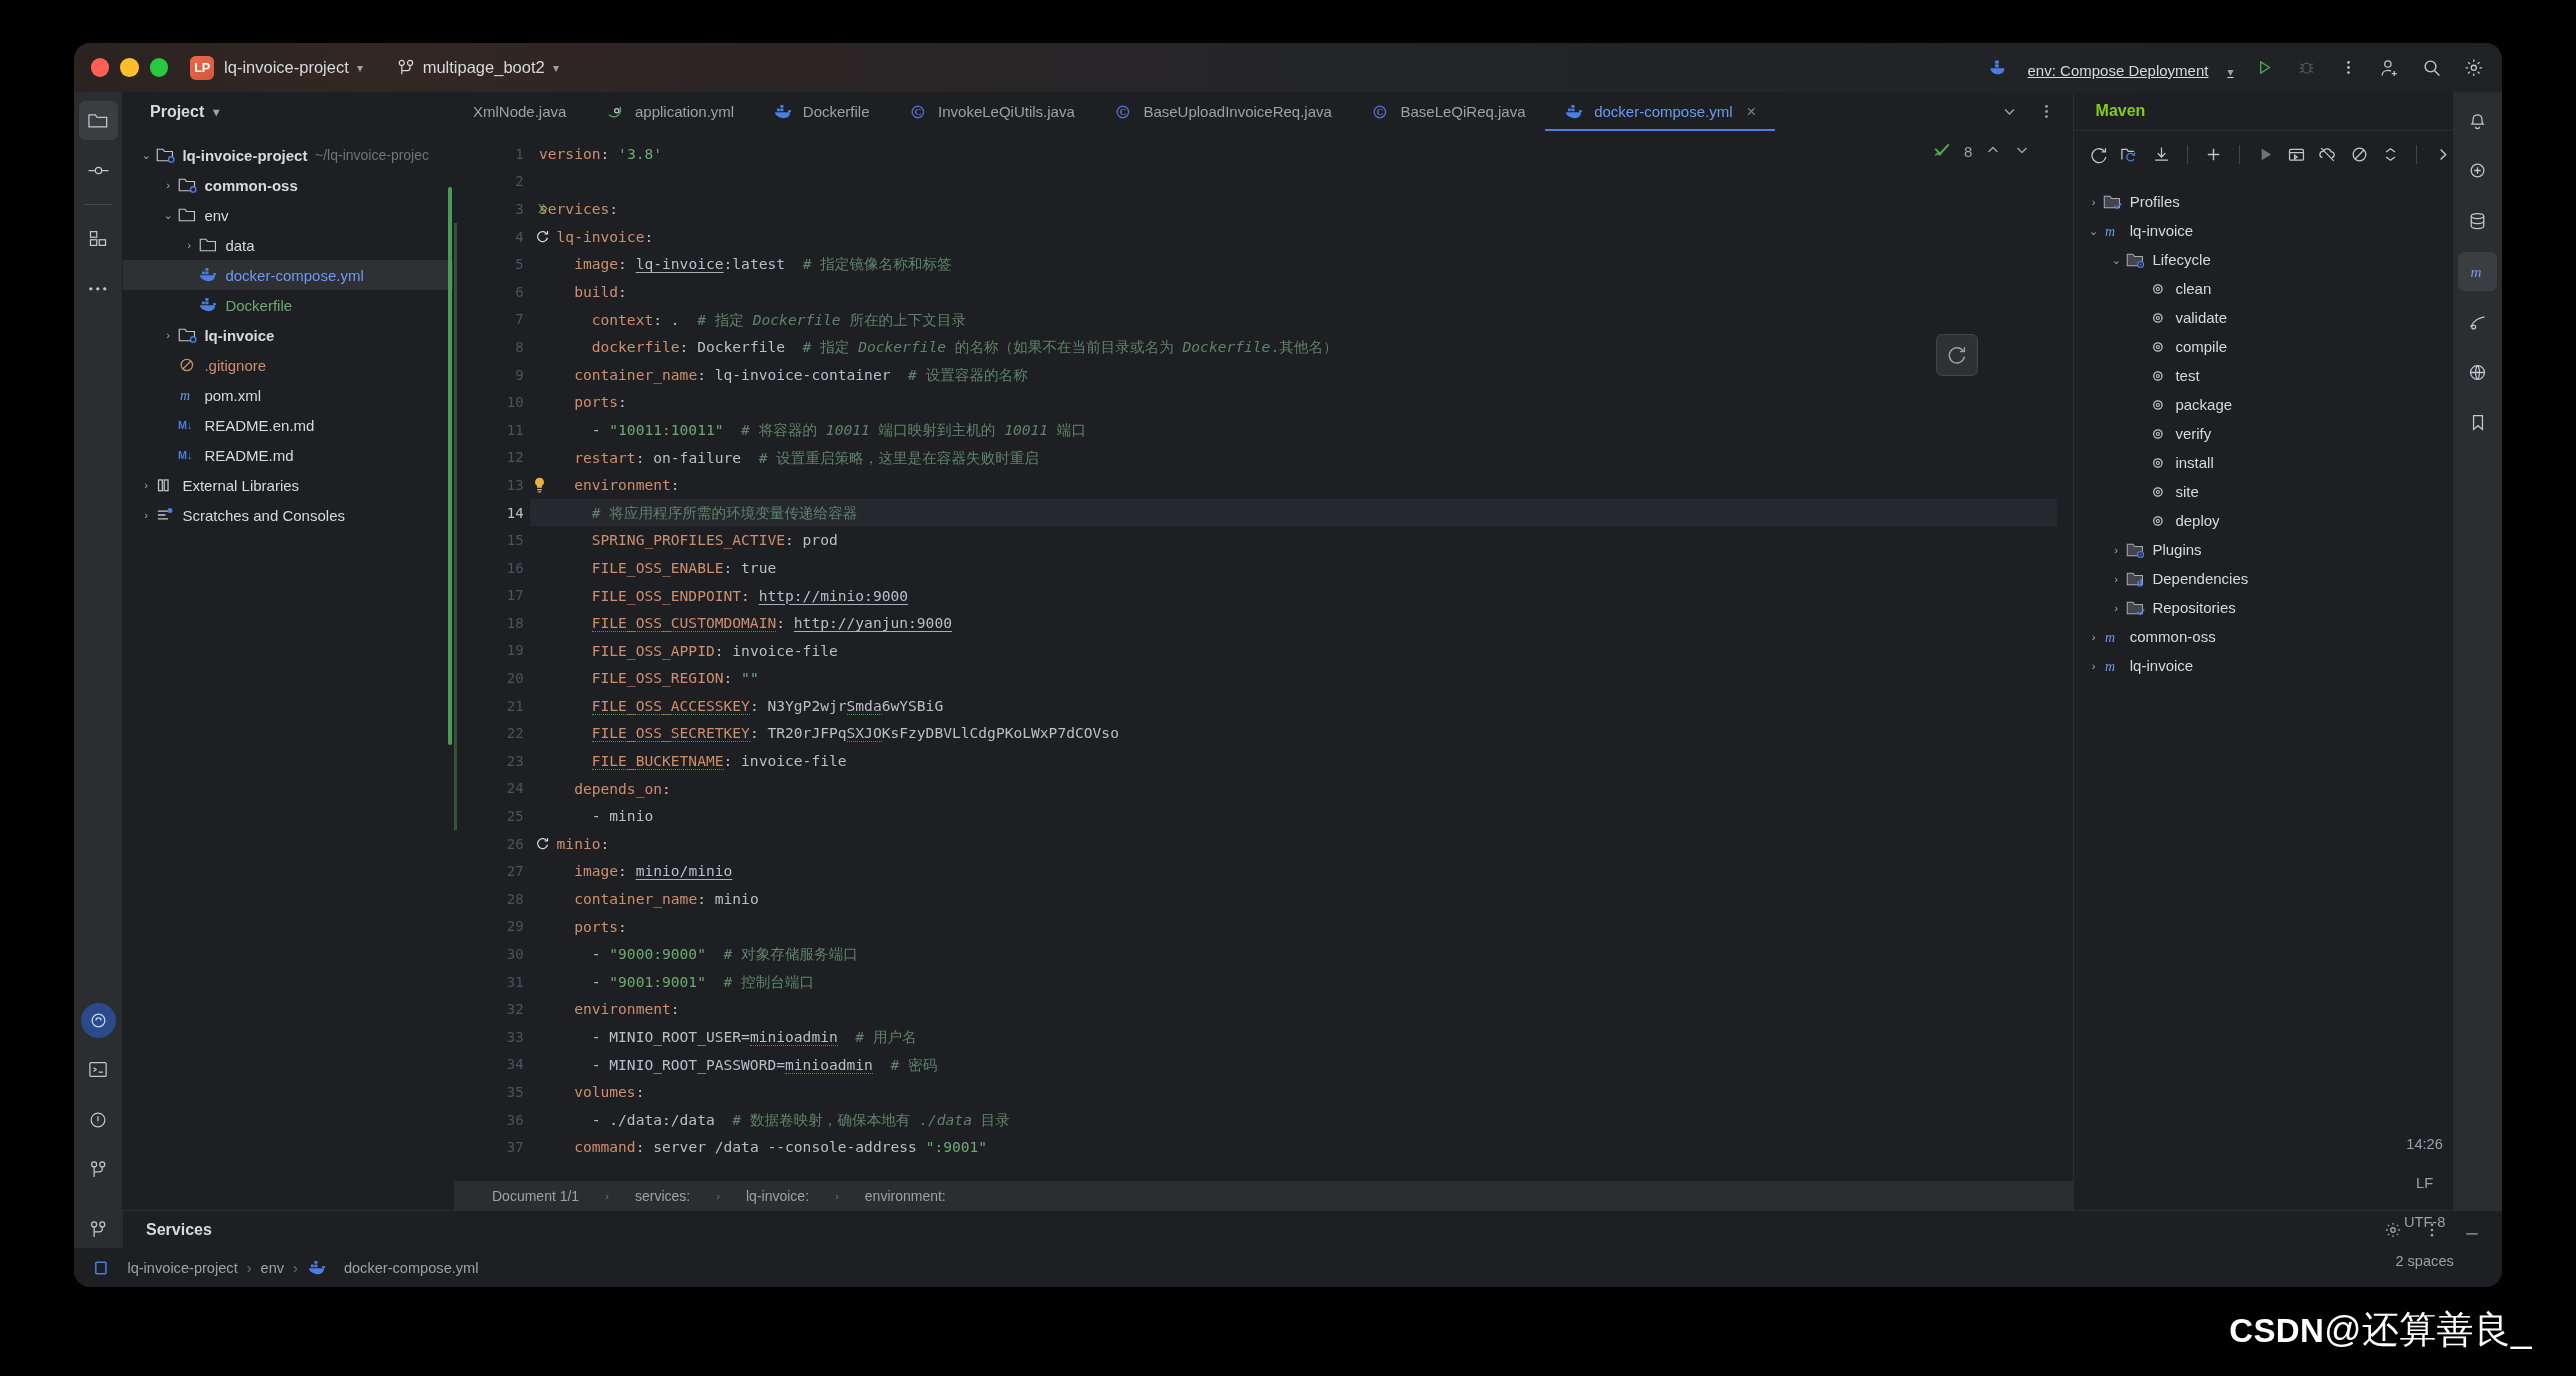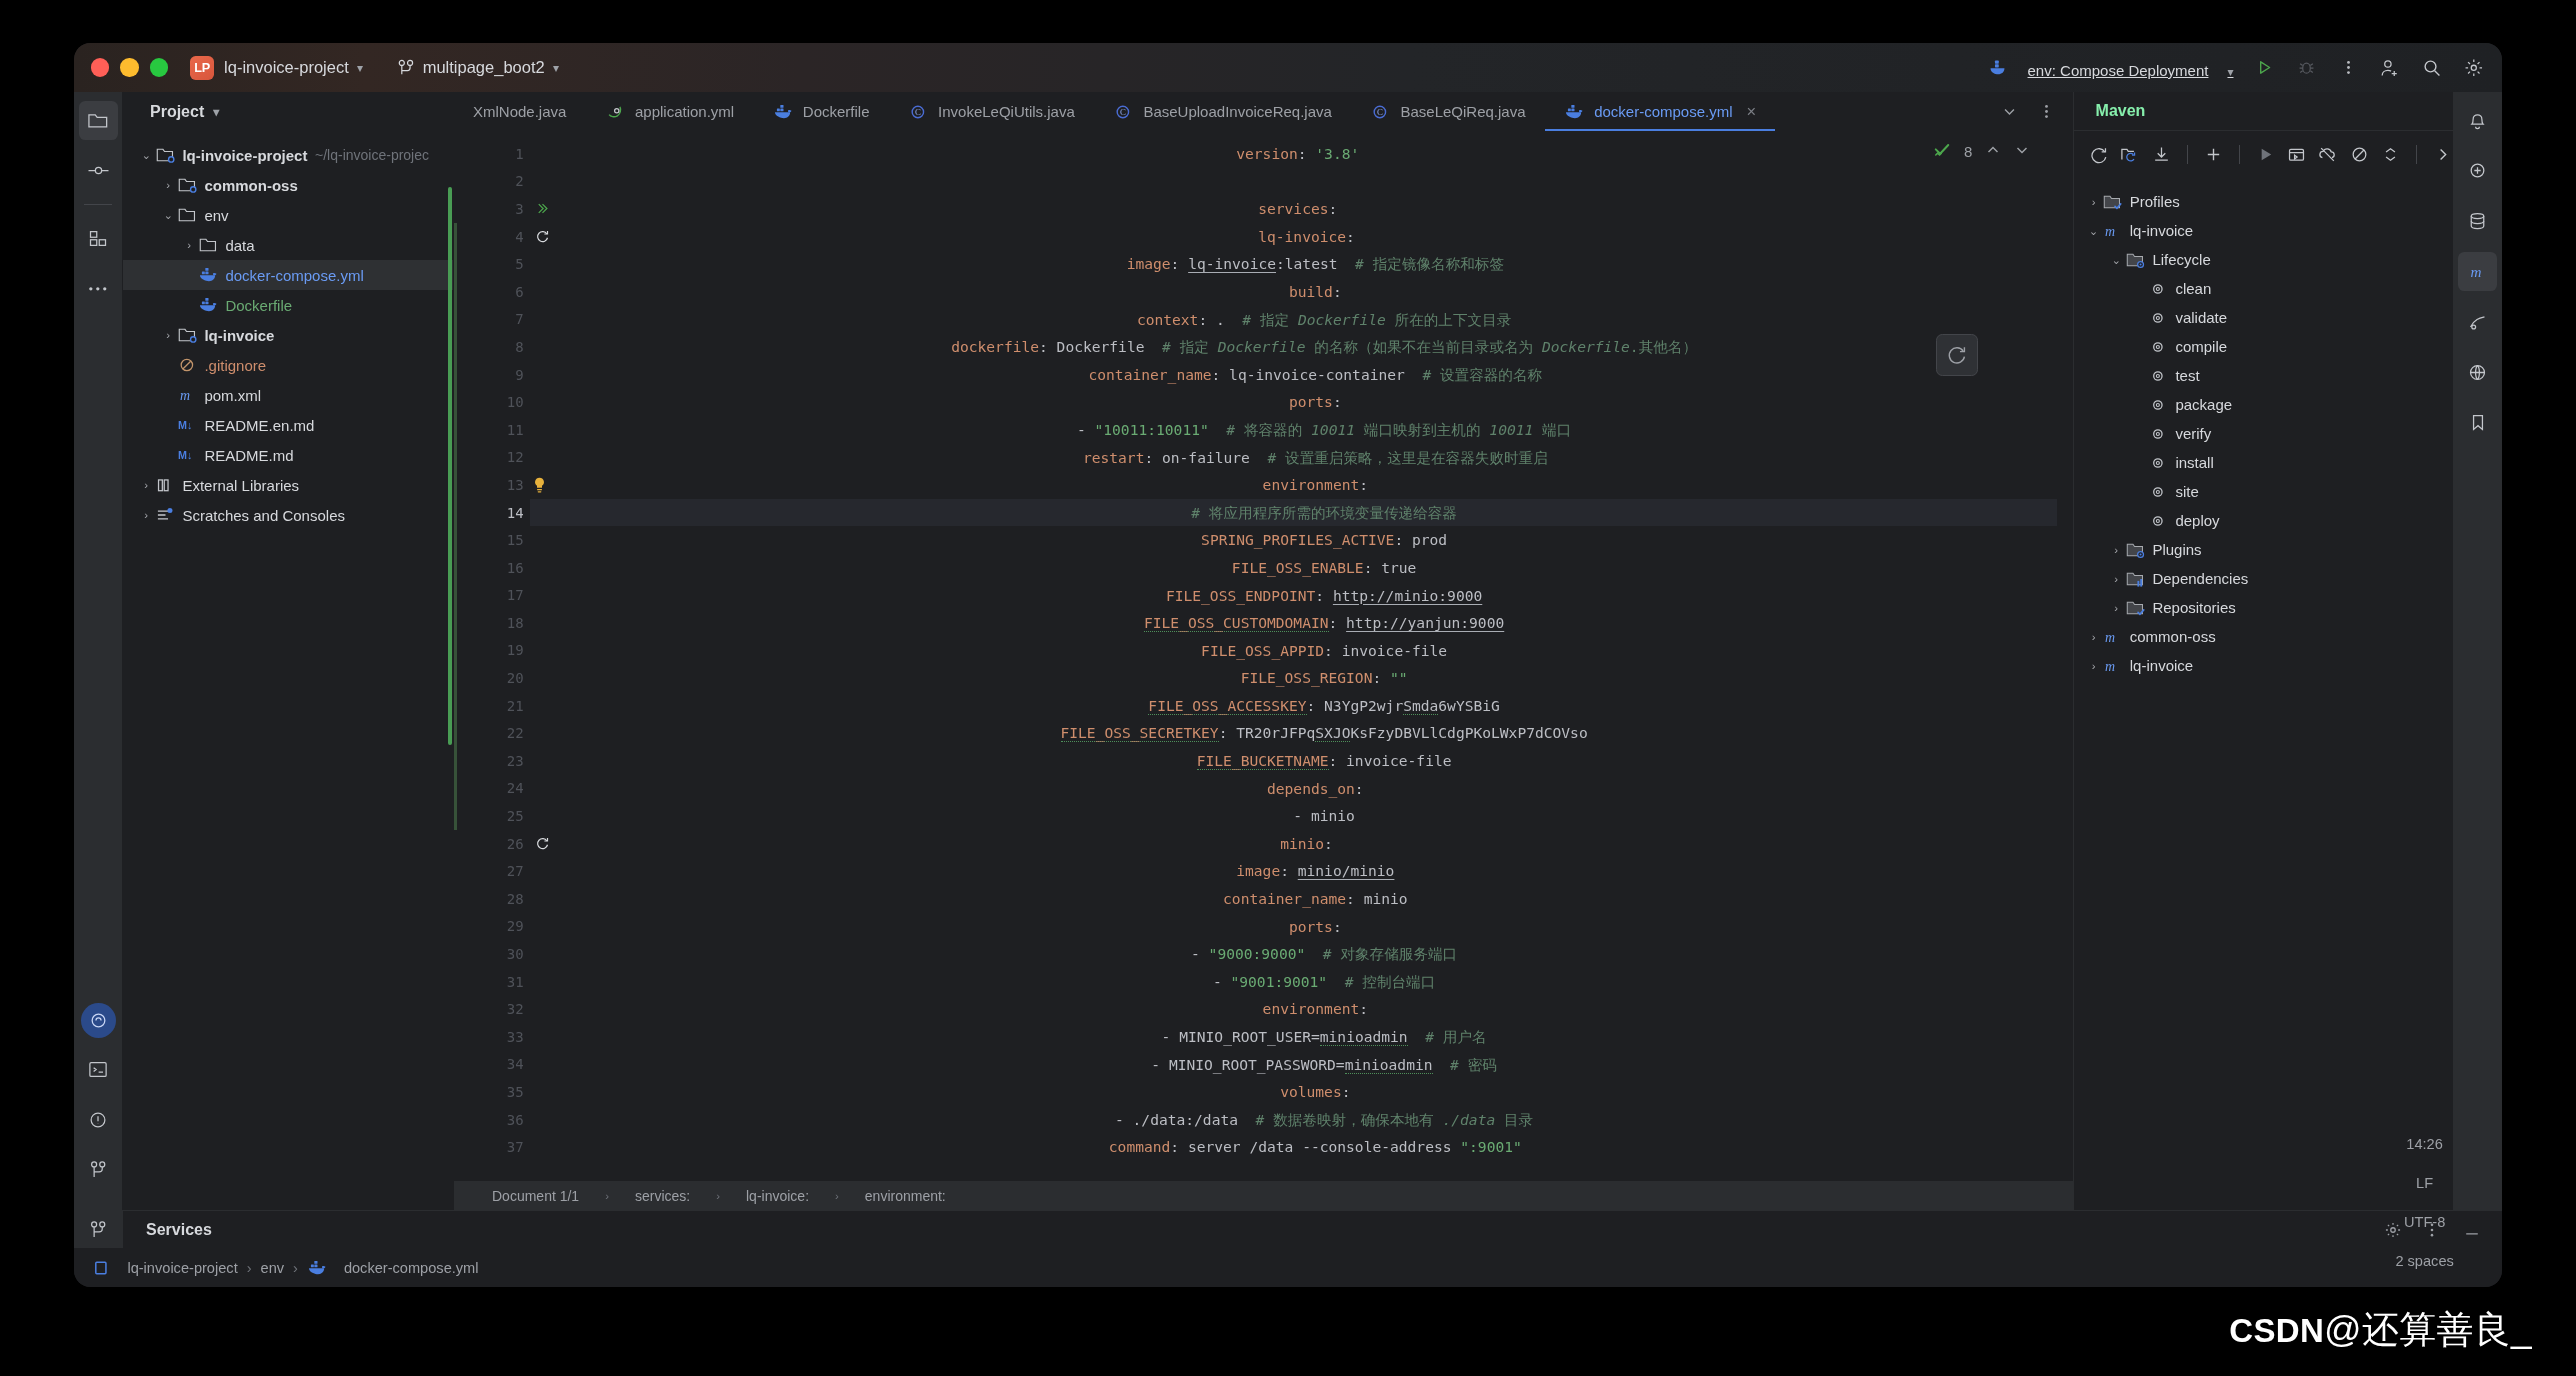--- a/index.html
+++ b/index.html
@@ -111,21 +111,21 @@
     padding-top: 9px;
   }
   .gl { height:27.6px; display:flex; align-items:center; justify-content:flex-end; padding-right:6.3px; position:relative; }
   .gl .gmark { position:absolute; right:-21.6px; width:19px; height:19px; display:flex; align-items:center; justify-content:center; }
   .gl.cur { color:#bcbec4; }
   #code {
     flex:1; position:relative; padding-top:9px; overflow:hidden;
     font-family:"DejaVu Sans Mono", monospace; font-size:14.6px; line-height:27.6px;
     color:#bcbec4; white-space:pre;
   }
-  .cl { height:27.6px; padding-left:9px; position:relative;text-align:center; }
+  .cl { height:27.6px; padding-left:9px; position:relative; }
   .cl.hl { background:#26282e; }
   .k { color:#cf8e6d; }               
   .s { color:#6aab73; }               
   .c { color:#5f826b; font-style:italic; }  
   .cn { color:#5f826b; font-style:normal; } 
   .v { color:#bcbec4; }
   .u { text-decoration: underline; text-decoration-color:#a9adb4; text-underline-offset:3.2px; }
   .sq { border-bottom: 1.9px dotted #4e8f5a; }
   
   #changebar { position:absolute; left:0; top:9px; width:3.2px; background:#375239; }
@@ -144,21 +144,21 @@
 
   
   #breadcrumb {
     height:29px; flex:0 0 29px; background:#2b2d30; display:flex; align-items:center;
     gap:26px; padding-left:38px; color:#9da0a6; font-size:14px;
   }
   .bc-sep { color:#6f737a; font-size:11.4px; }
 
   
   #maven-panel { width:380px; flex:0 0 380px; background:#1e1f22; display:flex; flex-direction:column; border-left:0.6px solid #2b2d30; }
-  #maven-head { height:39px; display:flex; align-items:center; padding-left:21.6px; color:#86efac; font-size:16px; font-weight:700; border-bottom:0.6px solid #2b2d30; }
+  #maven-head { height:39px; display:flex; align-items:center; padding-left:21.6px; color:#84cc16; font-size:16px; font-weight:700; border-bottom:0.6px solid #2b2d30; }
   #maven-toolbar { height:46px; display:flex; align-items:center; gap:10px; padding-left:14px; }
   .mvsep { width:0.6px; height:19px; background:#43454a; margin:0 5px; }
   #maven-tree { padding-top:10px; font-size:15px; color:#d7d9dd; }
   .mrow { display:flex; align-items:center; height:29px; white-space:nowrap; }
 
   
   #rail-right { width:49px; flex:0 0 49px; background:#2b2d30; display:flex; flex-direction:column; align-items:center; padding-top:9px; }
 
   
   #services {

